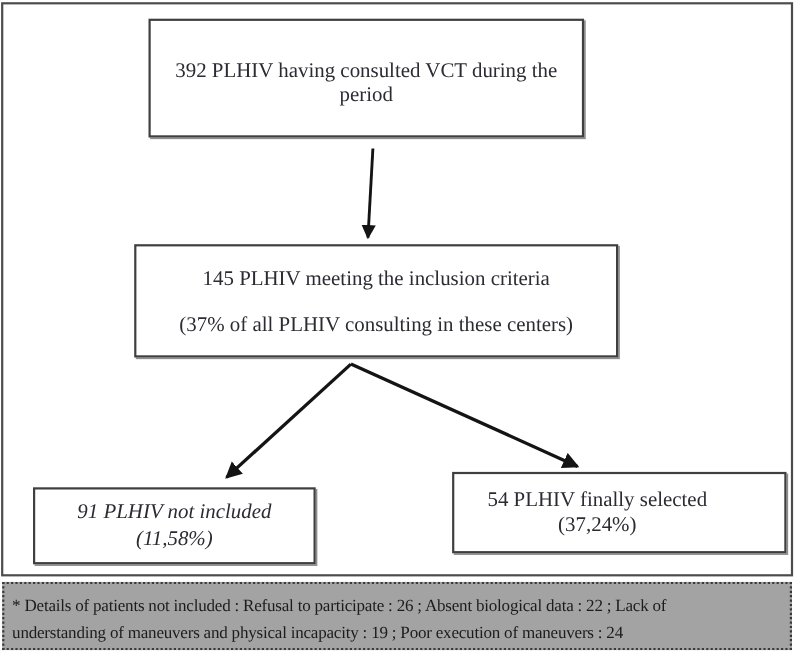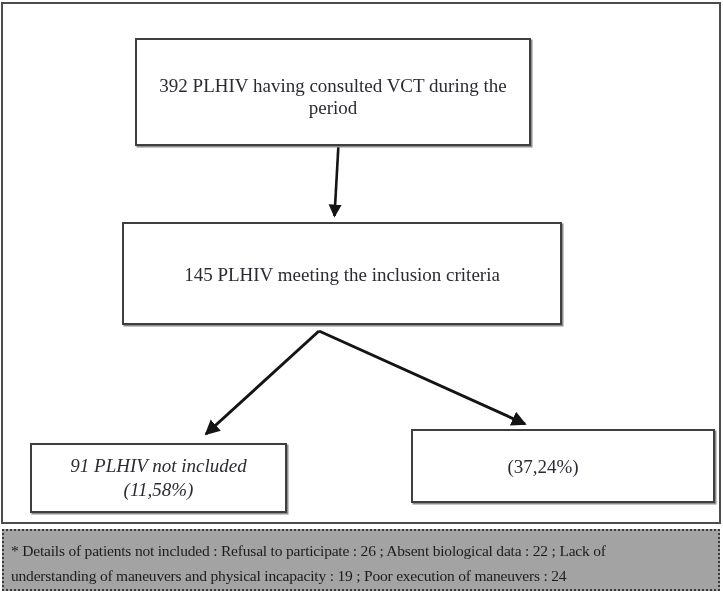--- a/index.html
+++ b/index.html
@@ -31,21 +31,21 @@
     position: absolute;
     background: #ffffff;
     border: 2px solid #3f3f3f;
     box-shadow: 1.5px 1.5px 0 #8d8d8d;
     display: flex; flex-direction: column;
     align-items: center; justify-content: center;
     text-align: center;
     font-size: 19px;
     color: #2b2b33;
   }
-  .box-total    { left: 135px; top: 17px;  width: 396px; height: 108px; padding-top: 10px; margin-top: 21px; }
+  .box-total    { left: 135px; top: 17px;  width: 396px; height: 108px; padding-top: 10px; }
   .box-criteria { left: 122px; top: 222px; width: 440px; height: 103px; row-gap: 20px; padding-top: 2px; }
   .box-excluded { left: 30px;  top: 443px; width: 257px; height: 70px;  line-height: 24px; font-style: italic; }
   .box-selected { left: 411px; top: 429px; width: 304px; height: 74px;  line-height: 23px; padding-right: 40px; }
   .footnote {
     position: absolute;
     left: 2px; top: 529px;
     width: 718px; height: 62px;
     border: 2px dotted #3a3a3a;
     background: #a3a3a3;
     padding: 7px 6px 0 7px;
@@ -75,28 +75,30 @@
     <line x1="319" y1="331" x2="525" y2="424" stroke="#141414" stroke-width="3" marker-end="url(#ah)"></line>
   </svg>
 
   <div class="box box-total">
     <div>392 PLHIV having consulted VCT during the</div>
     <div>period</div>
   </div>
 
   <div class="box box-criteria">
     <div>145 PLHIV meeting the inclusion criteria</div>
+    <div>(37% of all PLHIV consulting in these centers)</div>
   </div>
 
   <div class="box box-excluded">
     <div>91 PLHIV not included</div>
     <div>(11,58%)</div>
   </div>
 
   <div class="box box-selected">
+    <div>54 PLHIV finally selected</div>
     <div>(37,24%)</div>
   </div>
 
   <div class="footnote">
     <div>* Details of patients not included : Refusal to participate : 26 ; Absent biological data : 22 ; Lack of</div>
     <div>understanding of maneuvers and physical incapacity : 19 ; Poor execution of maneuvers : 24</div>
   </div>
 
 </div>
 

